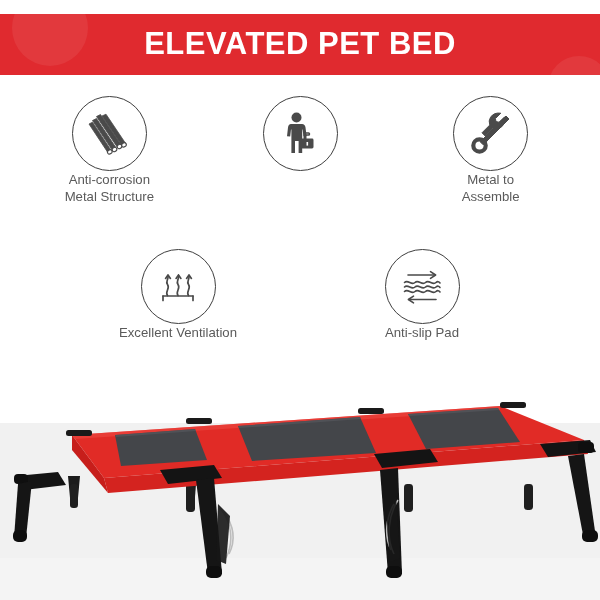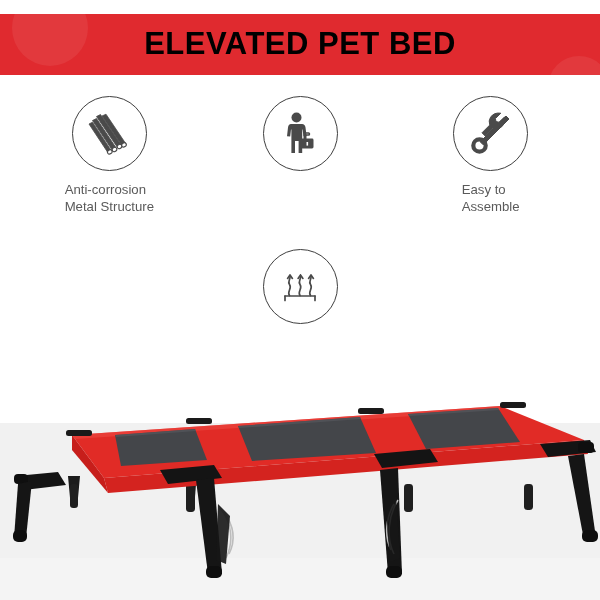--- a/index.html
+++ b/index.html
@@ -44,21 +44,21 @@
     top: 42px;
   }
   #banner-title {
     position: absolute;
     left: 0;
     top: 0;
     width: 600px;
     height: 61px;
     line-height: 60px;
     text-align: center;
-    color: #000000;
+    color: #ffffff;
     font-size: 31px;
     font-weight: bold;
     letter-spacing: 0.5px;
     white-space: nowrap;
   }
 
   
   #features {
     position: absolute;
     left: 0;
@@ -93,22 +93,22 @@
     width: 75px;
     height: 75px;
     border: 1.6px solid #3f3f3f;
     border-radius: 50%;
     display: flex;
     align-items: center;
     justify-content: center;
     box-sizing: border-box;
   }
   .feature-label {
-    margin-top: 10px;
-    text-align: left;
+    margin-top: 0;
+    text-align: center;
     color: #5a5a5a;
     font-size: 13.2px;
     line-height: 17px;
     white-space: pre-line;
   }
 
   
   #product-photo {
     position: absolute;
     left: 0;
@@ -206,21 +206,21 @@
                      L16.0 23.8 L19.2 27.0 L27.0 19.2
                      Q31.2 20.8 34.8 18.4 Q39.8 15.0 38.5 8.0 Z" stroke-width="1.0"></path>
 
             <path d="M36.0 11.5 L39.5 8.0 L42.5 11.0 L39.0 14.5 Z" stroke-width="0.9" opacity="0"></path>
             <path d="M40.0 7.0 L43.0 10.0 L19.5 33.5 L16.5 30.5 Z" stroke-width="1.0"></path>
             <path d="M17.8 29.2 L20.8 32.2 L17.2 35.8 L14.2 32.8 Z" stroke-width="1.0"></path>
             <circle cx="13.5" cy="36.5" r="6.2" fill="none" stroke-width="4.2"></circle>
           </g>
         </svg>
       </div>
-      <div class="feature-label">Easy to
+      <div class="feature-label">Metal to
 Assemble</div>
     </div>
   </div>
 
   <div class="feature-row" id="feature-row-bottom">
 
     <div class="feature-item">
       <div class="feature-circle">
         <svg width="46" height="46" viewBox="0 0 46 46">
           <g fill="none" stroke="#4a4a4a" stroke-width="1.7" stroke-linecap="round">
@@ -228,23 +228,43 @@
             <path d="M23.0 31.5 C20.0 27.5 26.0 24.5 23.0 20.5 C20.8 17.6 24.0 15.5 23.5 12.5"></path>
             <path d="M33.5 31.5 C30.5 27.5 36.5 24.5 33.5 20.5 C31.3 17.6 34.5 15.5 34.0 12.5"></path>
             <path d="M13.0 11.0 L10.6 14.4 M13.0 11.0 L15.4 14.4"></path>
             <path d="M23.5 11.0 L21.1 14.4 M23.5 11.0 L25.9 14.4"></path>
             <path d="M34.0 11.0 L31.6 14.4 M34.0 11.0 L36.4 14.4"></path>
             <path d="M8.0 32.0 L38.0 32.0"></path>
             <path d="M8.0 32.0 L8.0 36.5 M38.0 32.0 L38.0 36.5"></path>
           </g>
         </svg>
       </div>
-    </div>
-
-
+      <div class="feature-label">Excellent Ventilation</div>
+    </div>
+
+
+    <div class="feature-item">
+      <div class="feature-circle">
+        <svg width="50" height="46" viewBox="0 0 50 46">
+          <g fill="none" stroke="#4a4a4a" stroke-width="1.6" stroke-linecap="round" stroke-linejoin="round">
+
+            <path d="M11.0 11.0 L38.0 11.0"></path>
+            <path d="M33.5 7.6 L38.6 11.0 L33.5 14.4"></path>
+
+            <path d="M7.5 18.5 C11.0 15.2 14.5 21.8 18.0 18.5 C21.5 15.2 25.0 21.8 28.5 18.5 C32.0 15.2 35.5 21.8 39.0 18.5 C40.6 17.0 42.0 17.6 43.0 19.0"></path>
+            <path d="M7.5 23.0 C11.0 19.7 14.5 26.3 18.0 23.0 C21.5 19.7 25.0 26.3 28.5 23.0 C32.0 19.7 35.5 26.3 39.0 23.0 C40.6 21.5 42.0 22.1 43.0 23.5"></path>
+            <path d="M7.5 27.5 C11.0 24.2 14.5 30.8 18.0 27.5 C21.5 24.2 25.0 30.8 28.5 27.5 C32.0 24.2 35.5 30.8 39.0 27.5 C40.6 26.0 42.0 26.6 43.0 28.0"></path>
+
+            <path d="M39.0 35.5 L12.0 35.5"></path>
+            <path d="M16.5 32.1 L11.4 35.5 L16.5 38.9"></path>
+          </g>
+        </svg>
+      </div>
+      <div class="feature-label">Anti-slip Pad</div>
+    </div>
   </div>
 </div>
 
 <div id="product-photo">
   <div id="photo-bg-band"></div>
   <div id="photo-bg-lower"></div>
 
   <div id="bed-stage">
     <svg id="bed-svg" width="600" height="212" viewBox="0 0 600 212">
 

